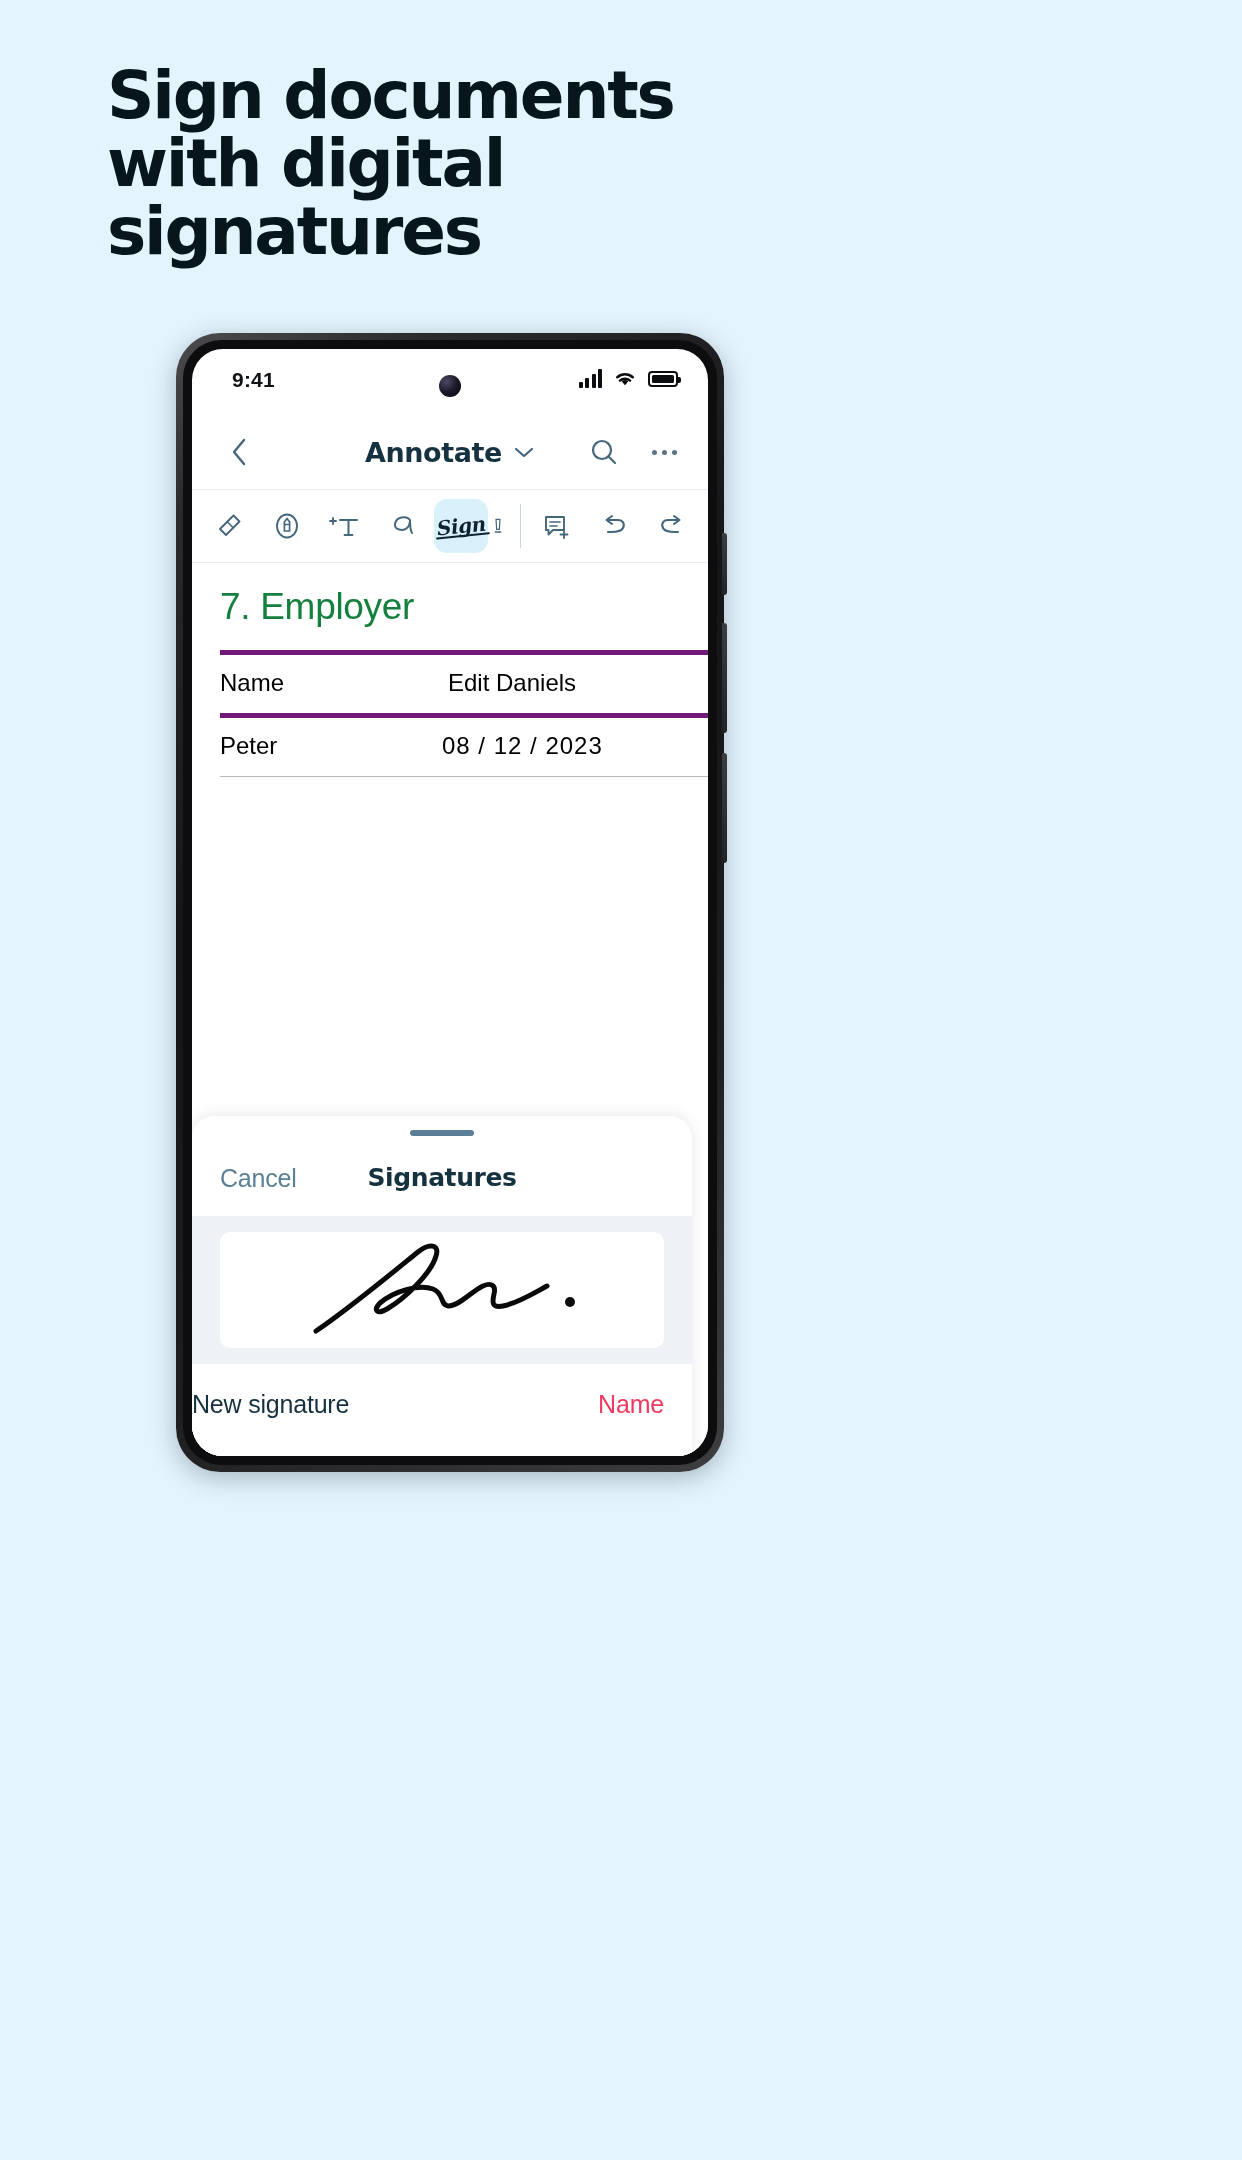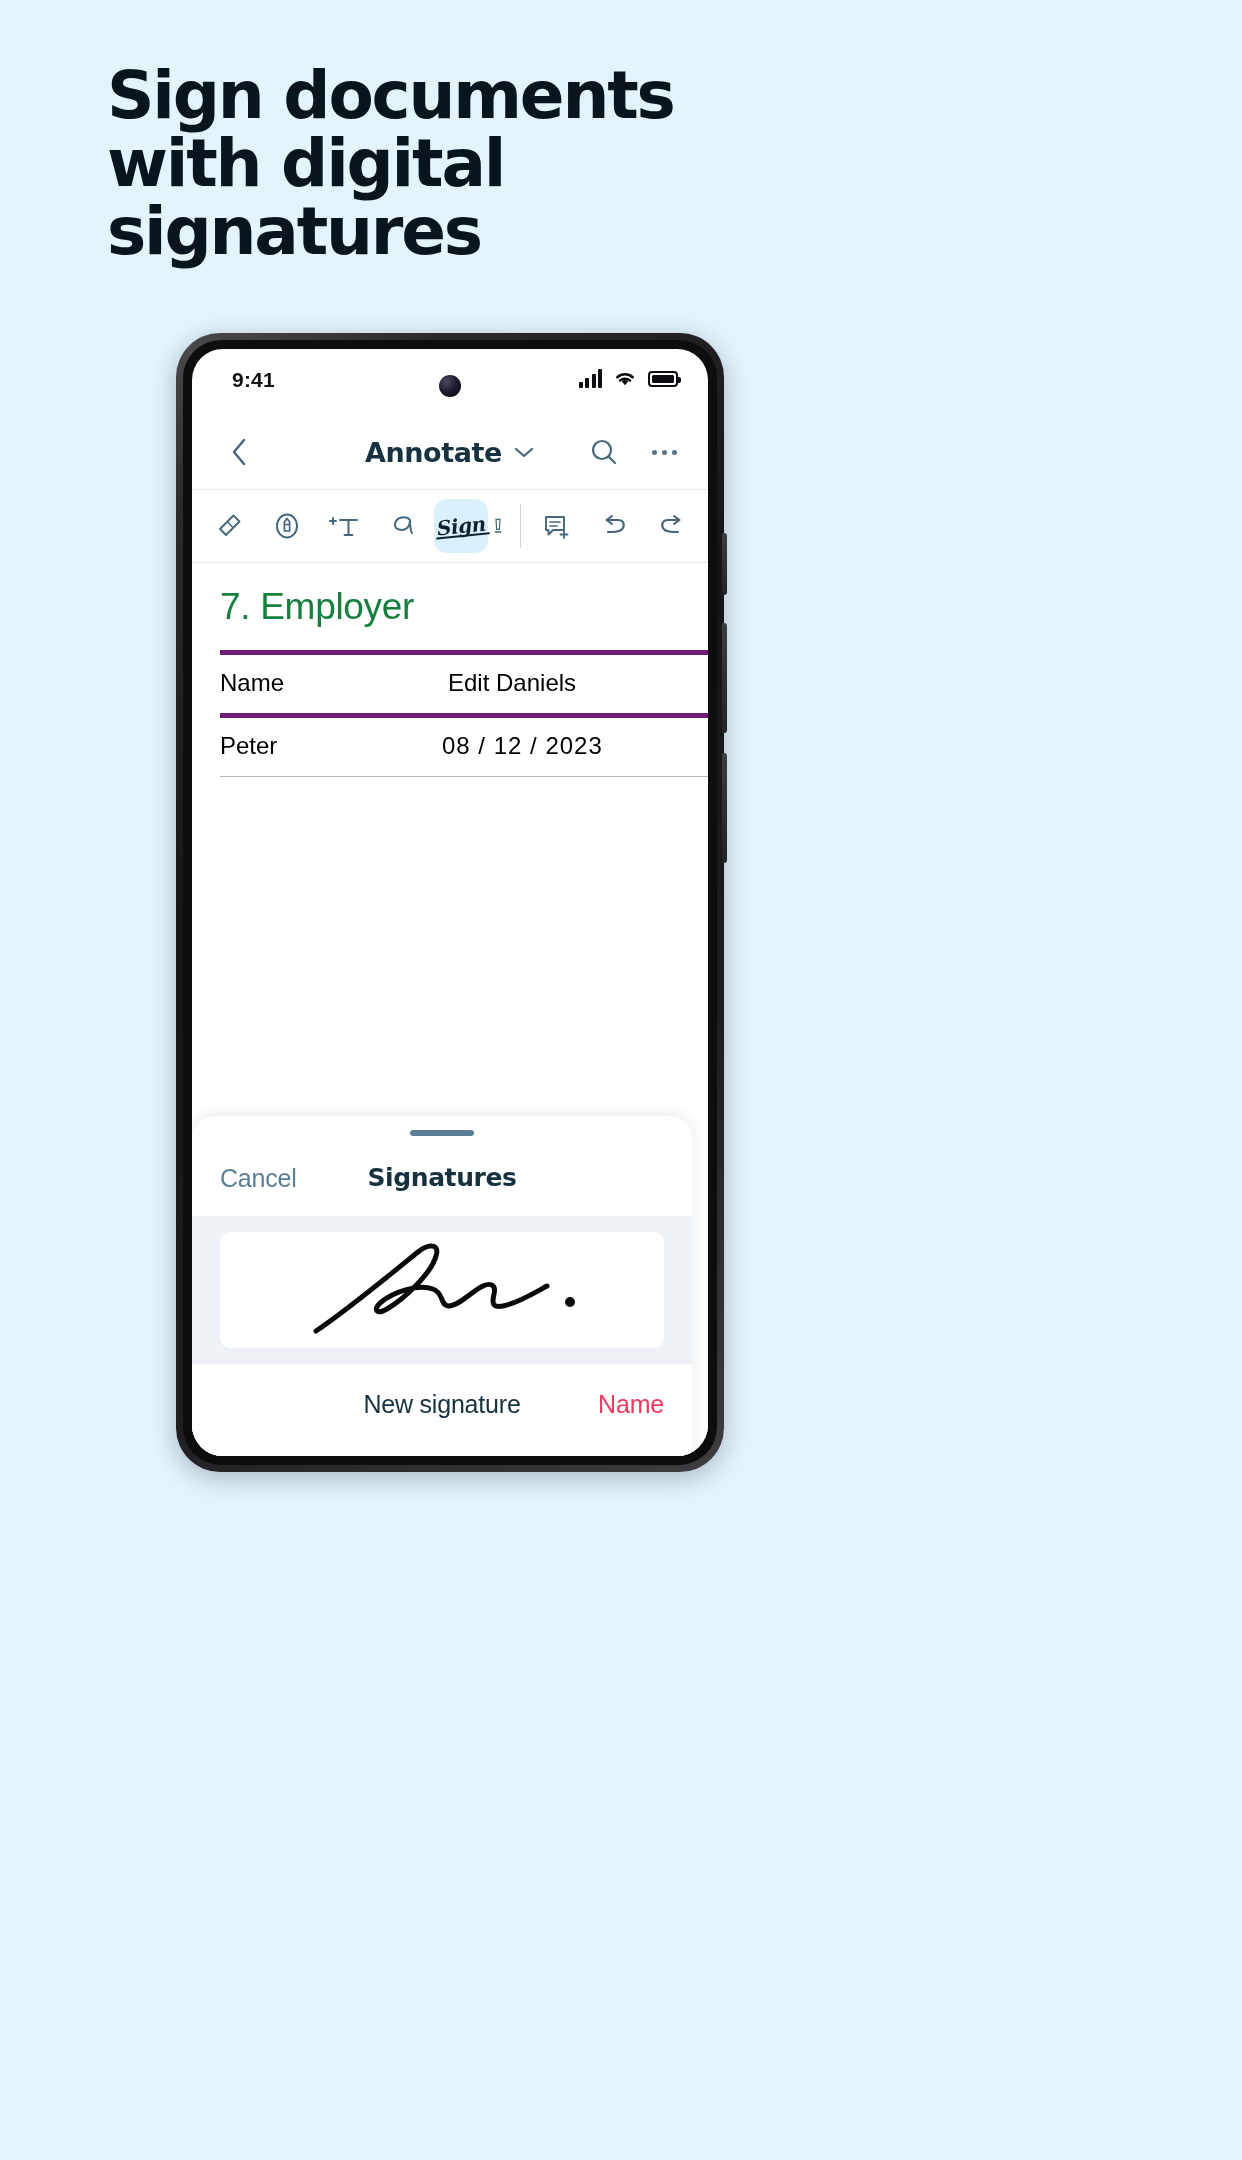--- a/index.html
+++ b/index.html
@@ -373,21 +373,20 @@
     position: absolute;
     left: 0; right: 0;
     top: 248px;
     height: 92px;
     background: #fff;
   }
   .foot-new {
     position: absolute;
     left: 0; right: 0;
     top: 26px;
-    text-align: center;
     font-size: 25px;
     color: #16313f;
     letter-spacing: -0.2px;
   }
   .foot-edit {
     position: absolute;
     right: 28px;
     top: 26px;
     font-size: 25px;
     color: #f03a5f;

